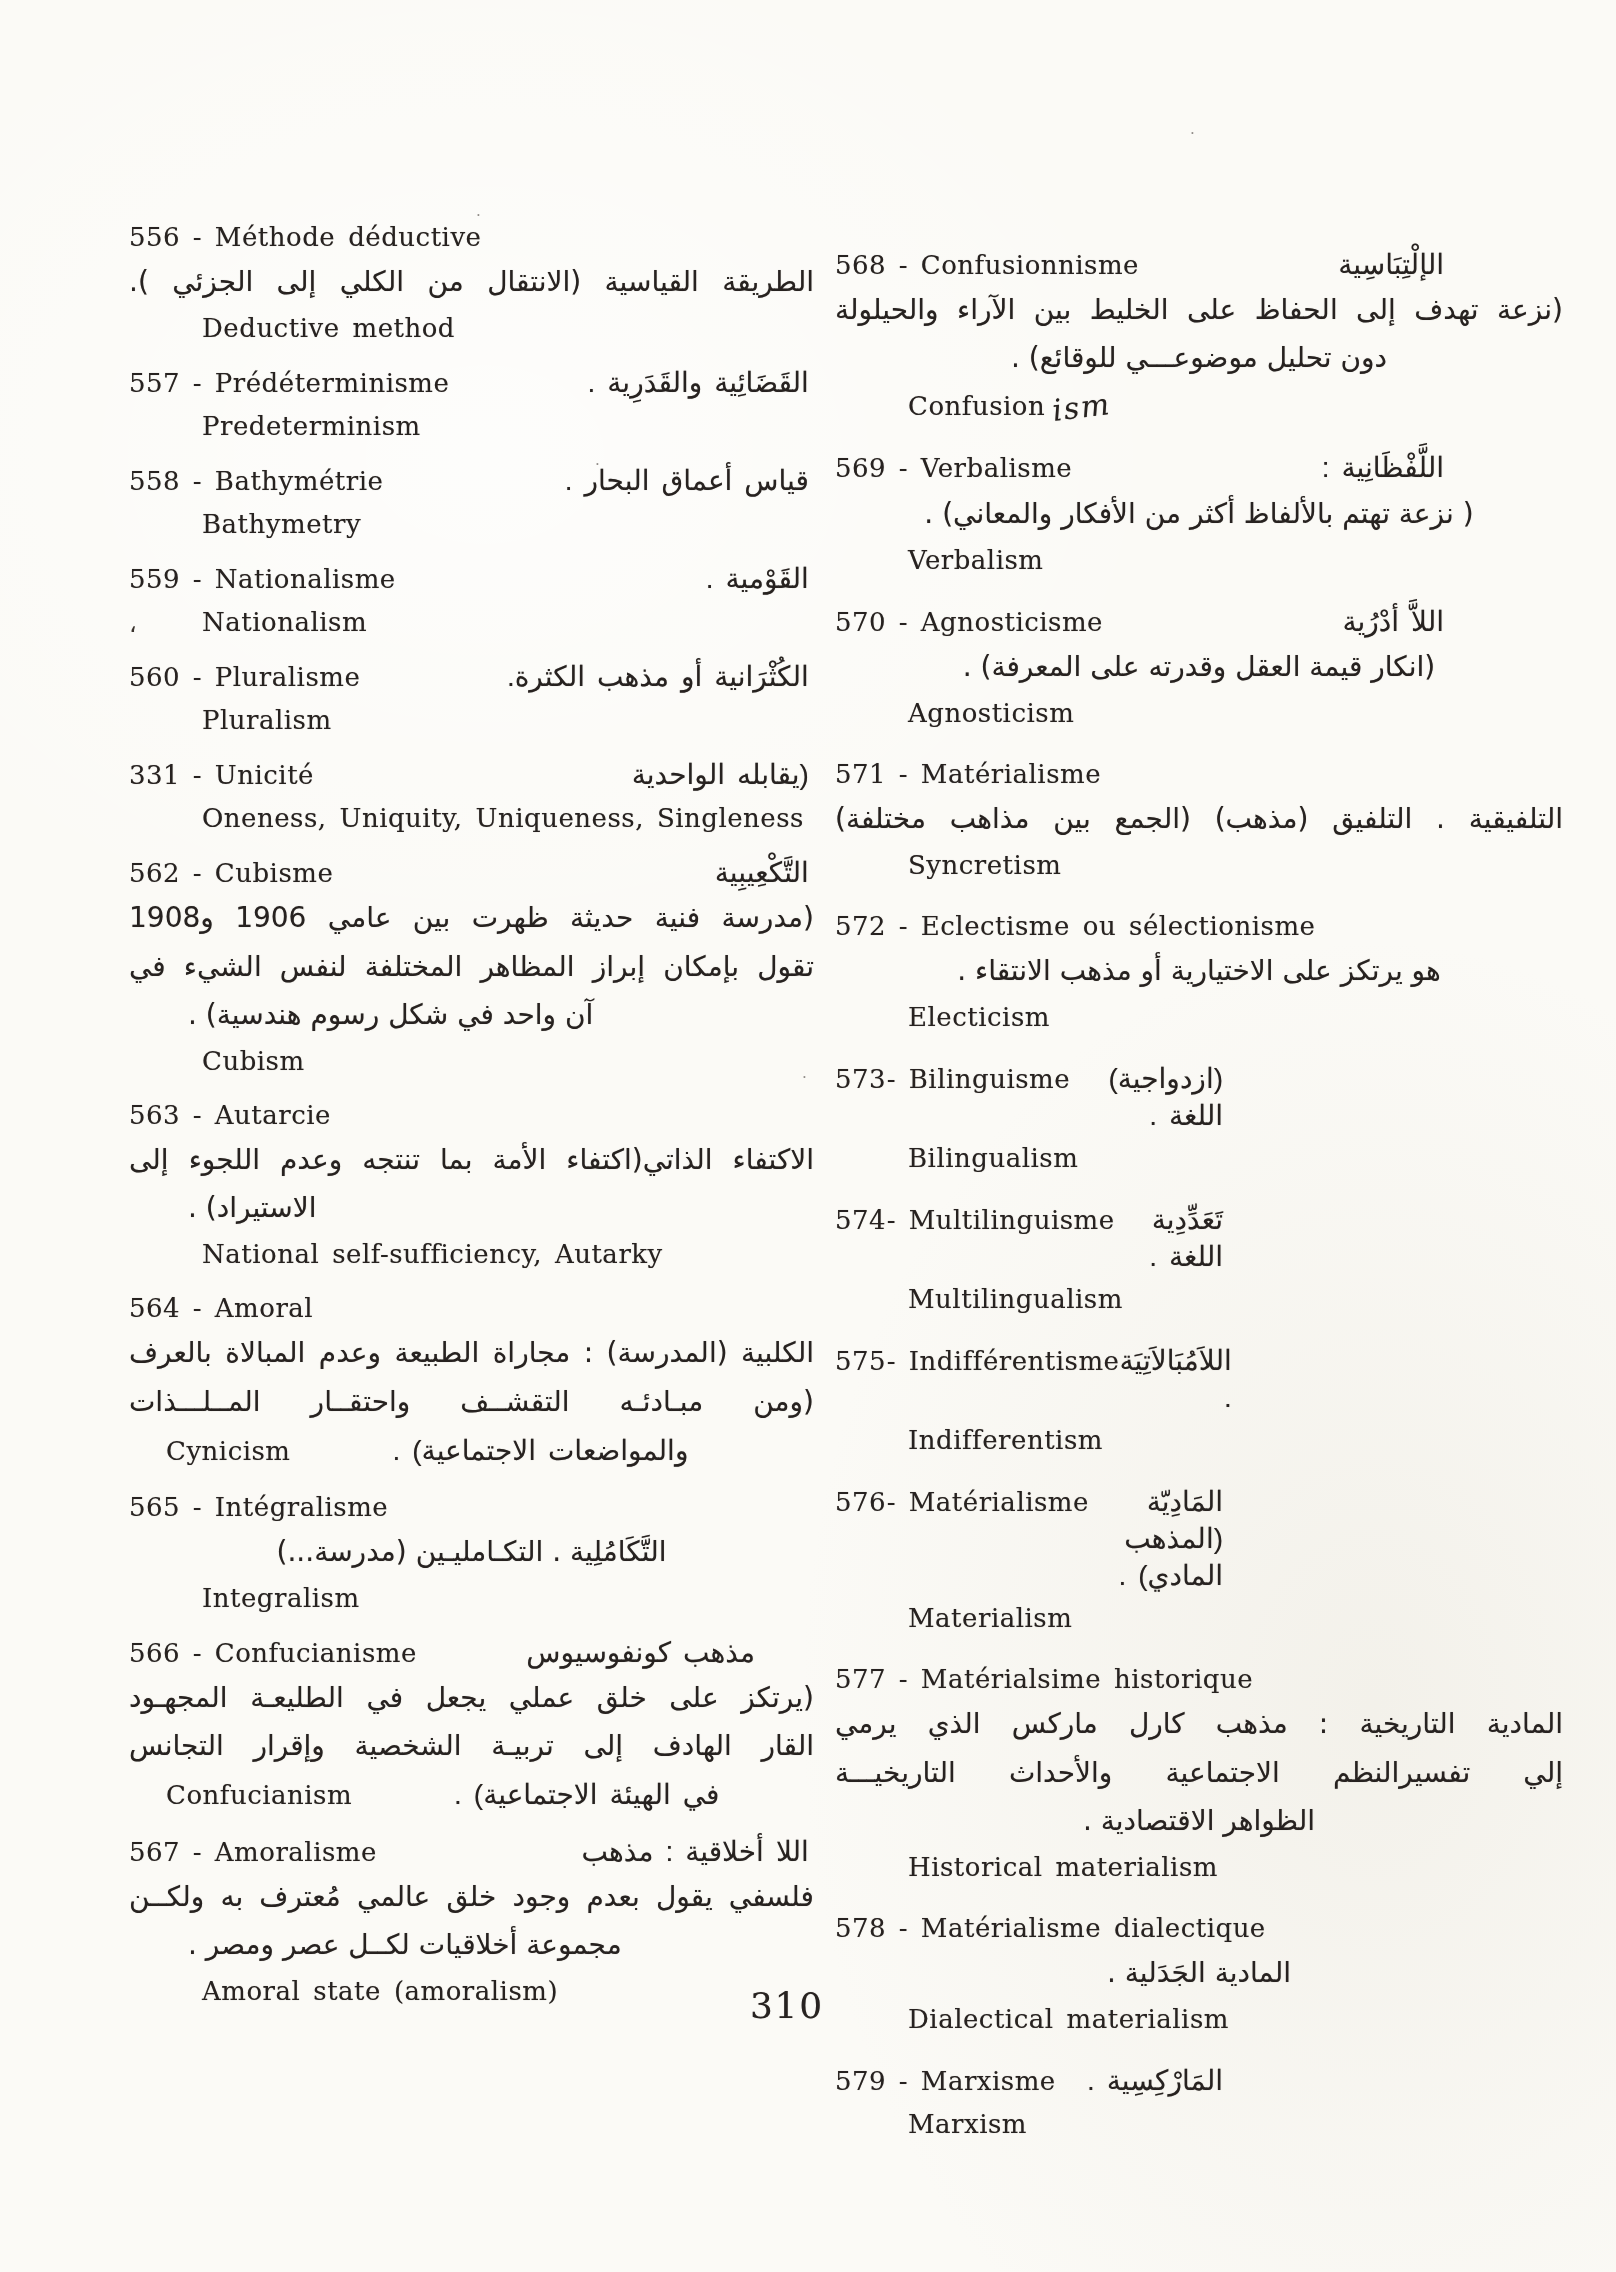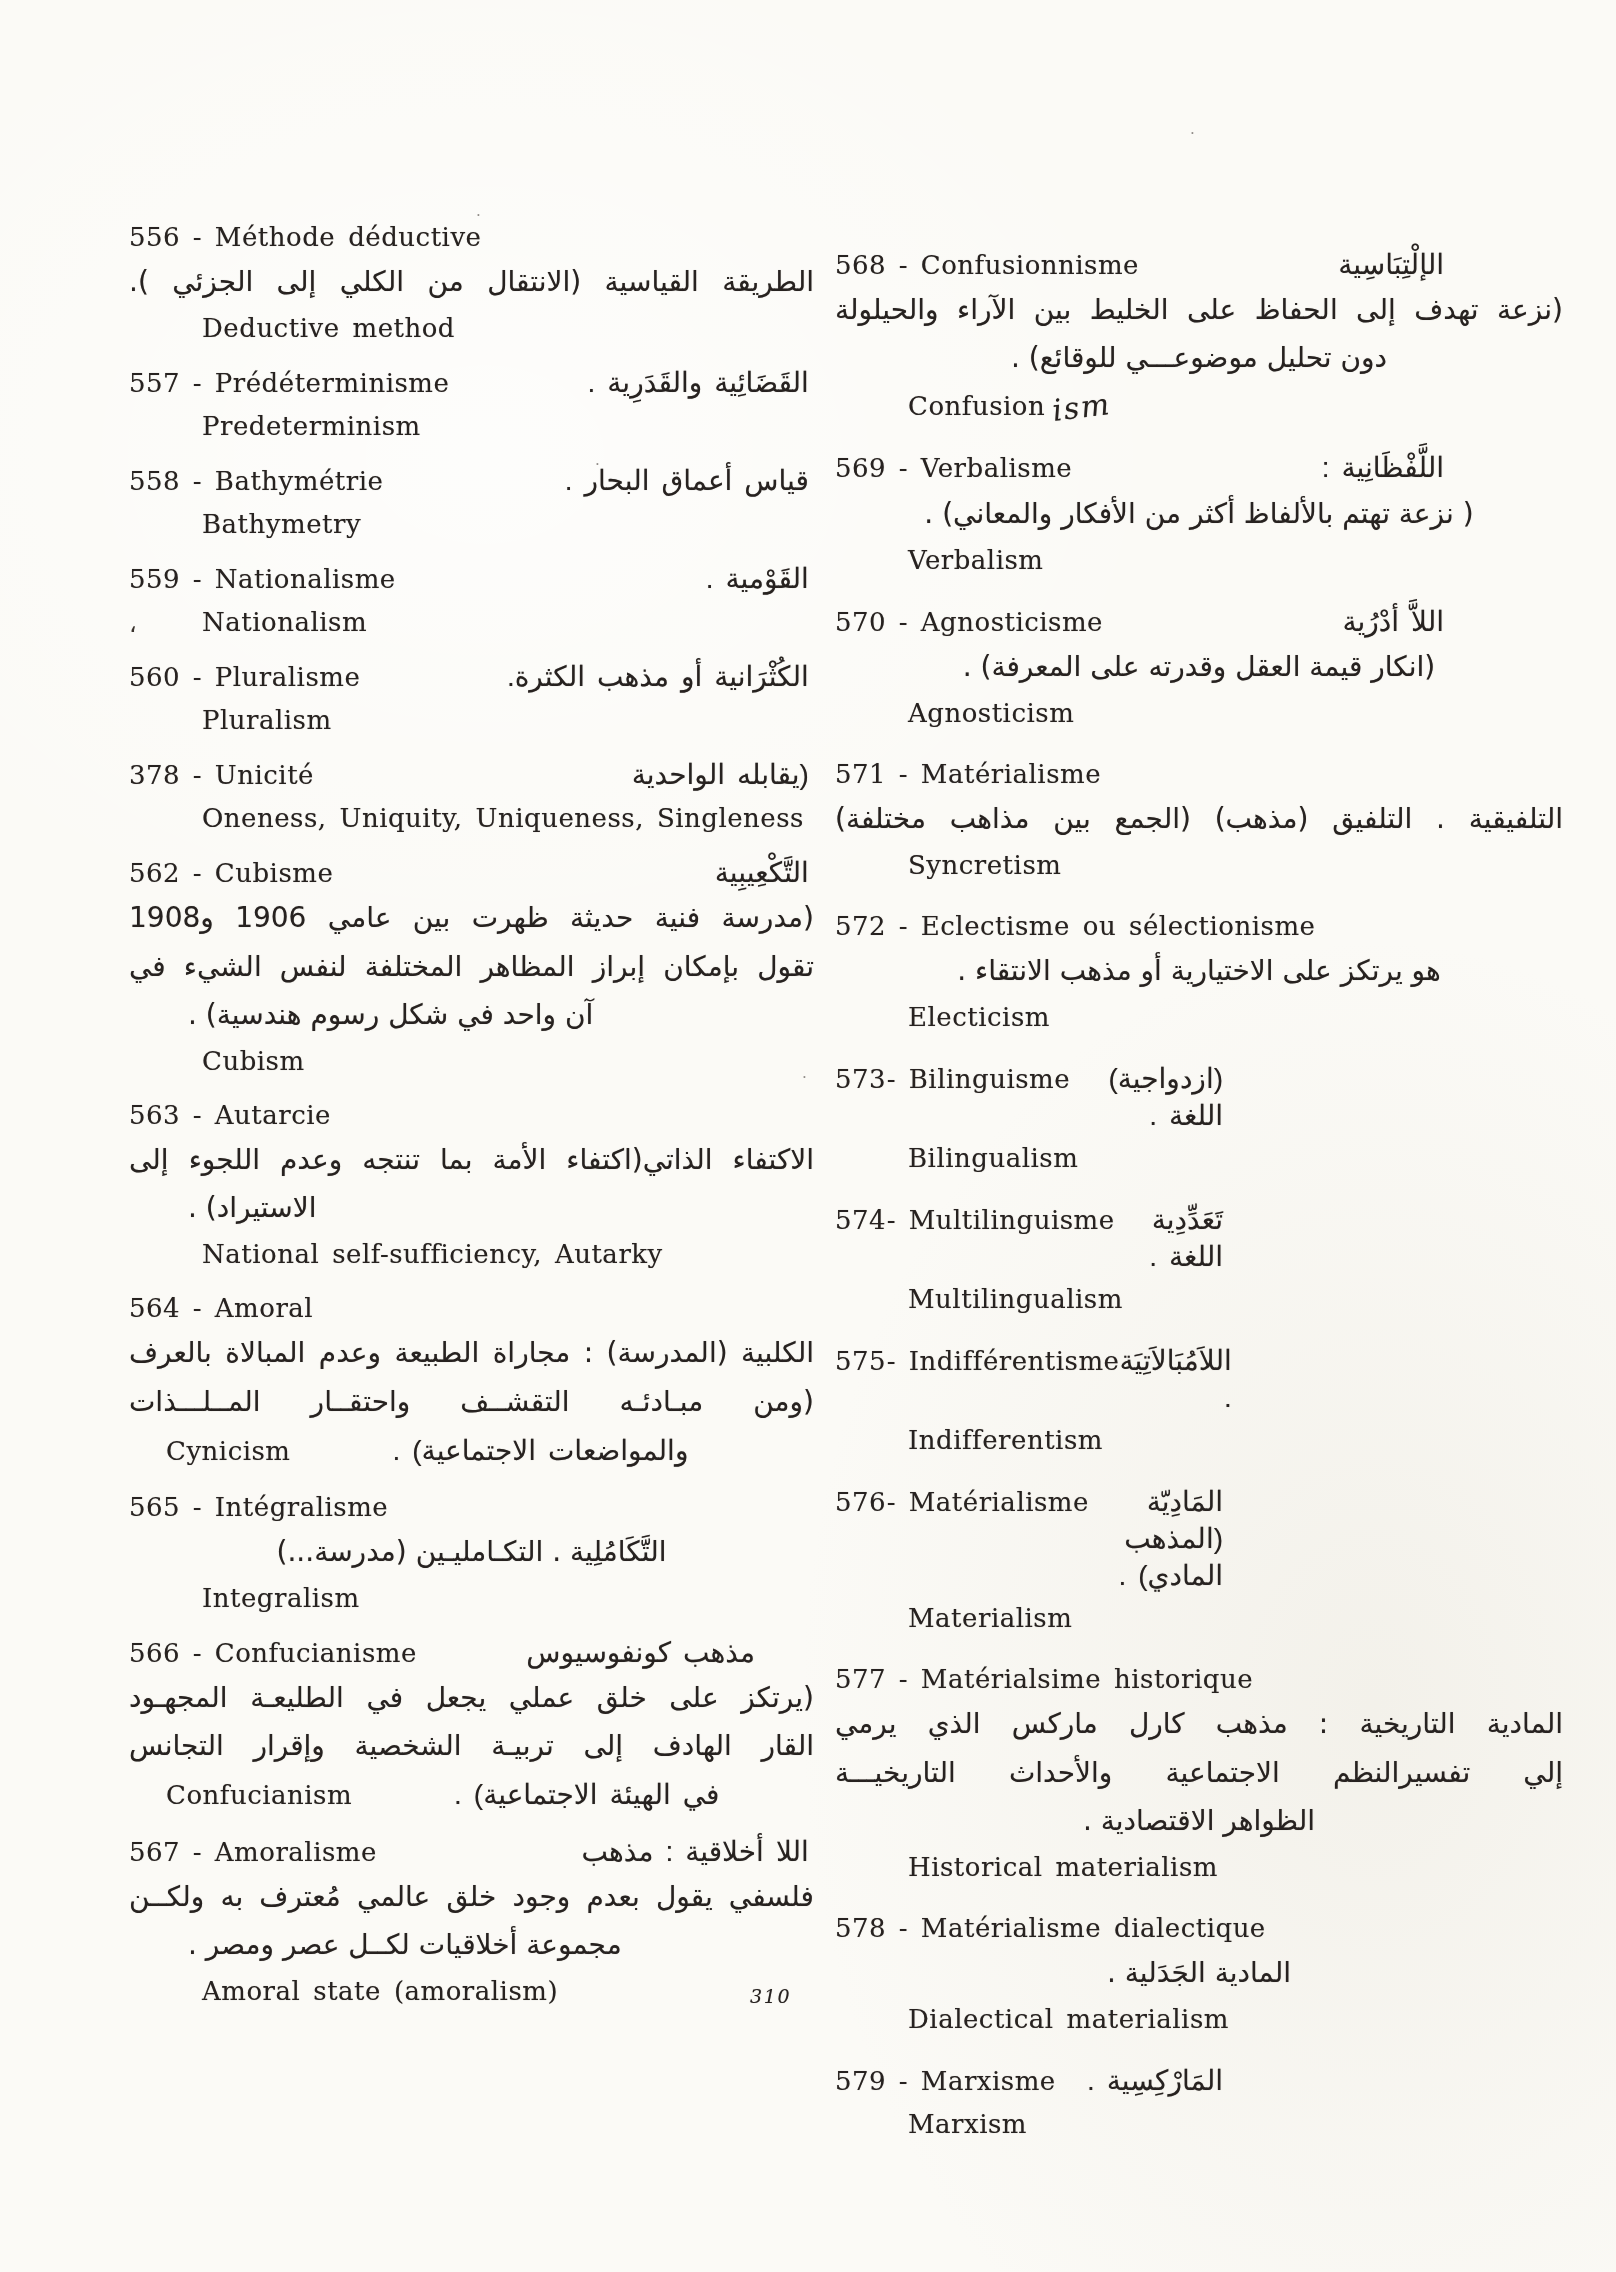--- a/index.html
+++ b/index.html
@@ -48,22 +48,22 @@
       letter-spacing:0.5px;word-spacing:4.2px;
       text-shadow:0 0 0.8px rgba(35,28,22,0.38);}
   .enrow{display:flex;align-items:center;margin-top:6px;font-size:26px;line-height:42px;
          letter-spacing:0.5px;word-spacing:4.2px;text-shadow:0 0 0.8px rgba(35,28,22,0.38);}
   .enrow .en0{margin-left:37px;}
   .enrow .ar{margin-left:102px;}
 
   .script{display:inline-block;font-style:italic;font-size:30px;margin-left:6.8px;
           transform:rotate(-7deg) translateY(2.5px);letter-spacing:1.7px;}
 
-  .pageno{position:absolute;left:750px;top:1985px;font-size:19px;letter-spacing:1.7px;
-          text-shadow:0 0 0.8px rgba(35,28,22,0.38);font-style:italic;}
+  .pageno{position:absolute;left:750px;top:1985px;font-size:36px;letter-spacing:1.7px;
+          text-shadow:0 0 0.8px rgba(35,28,22,0.38);}
 
   .speck{position:absolute;font-size:24px;color:#3a332e;}
   .speck.f{opacity:0.55;font-size:15.3px;}
 </style>
 </head>
 <body>
 
 <div class="page">
 
   <div class="col col-left">
@@ -113,21 +113,21 @@
         <span class="num">560</span>
         <span class="dash">-</span>
         <span class="fr">Pluralisme</span>
         <span class="ar tail">الكُثْرَانية أو مذهب الكثرة.</span>
       </div>
       <div class="en">Pluralism</div>
     </div>
 
     <div class="entry">
       <div class="hrow">
-        <span class="num">378</span>
+        <span class="num">331</span>
         <span class="dash">-</span>
         <span class="fr">Unicité</span>
         <span class="ar tail">(يقابله الواحدية</span>
       </div>
       <div class="en">Oneness, Uniquity, Uniqueness, Singleness</div>
     </div>
 
     <div class="entry">
       <div class="hrow">
         <span class="num">562</span>

